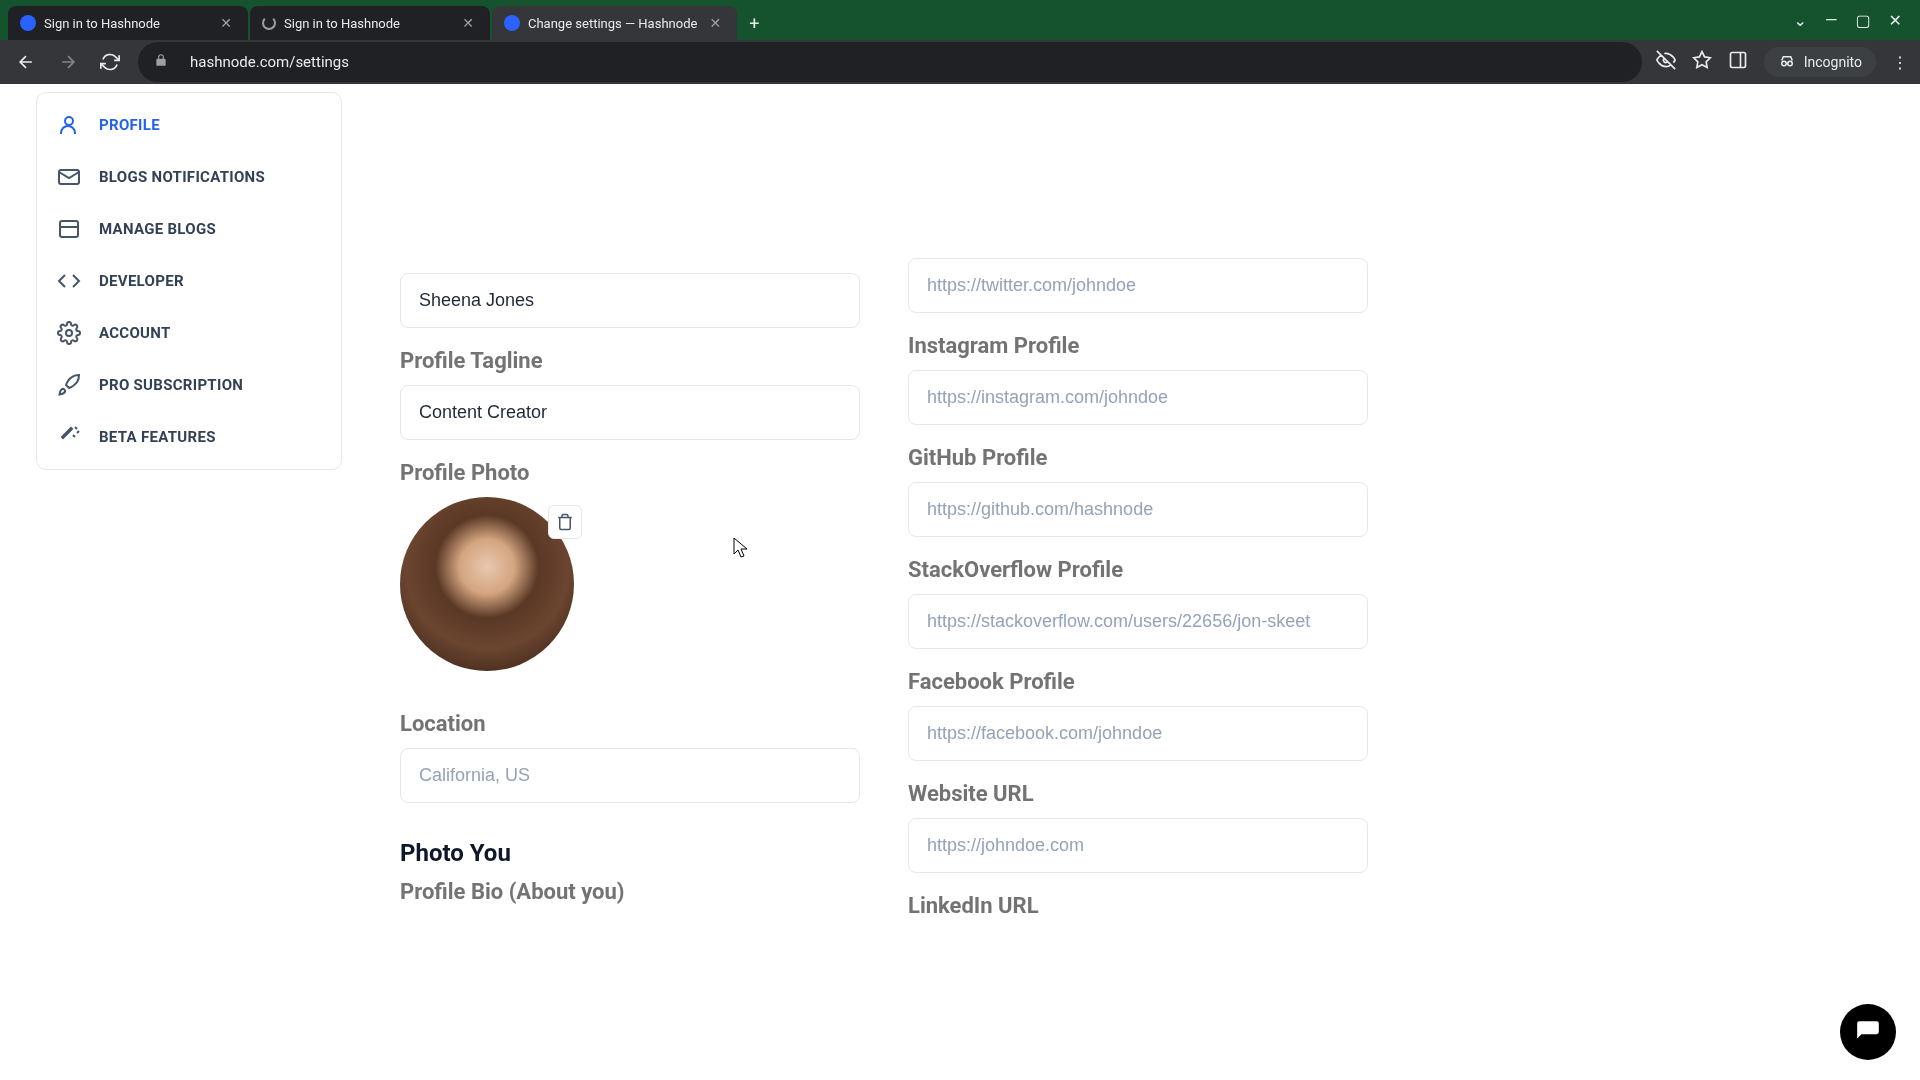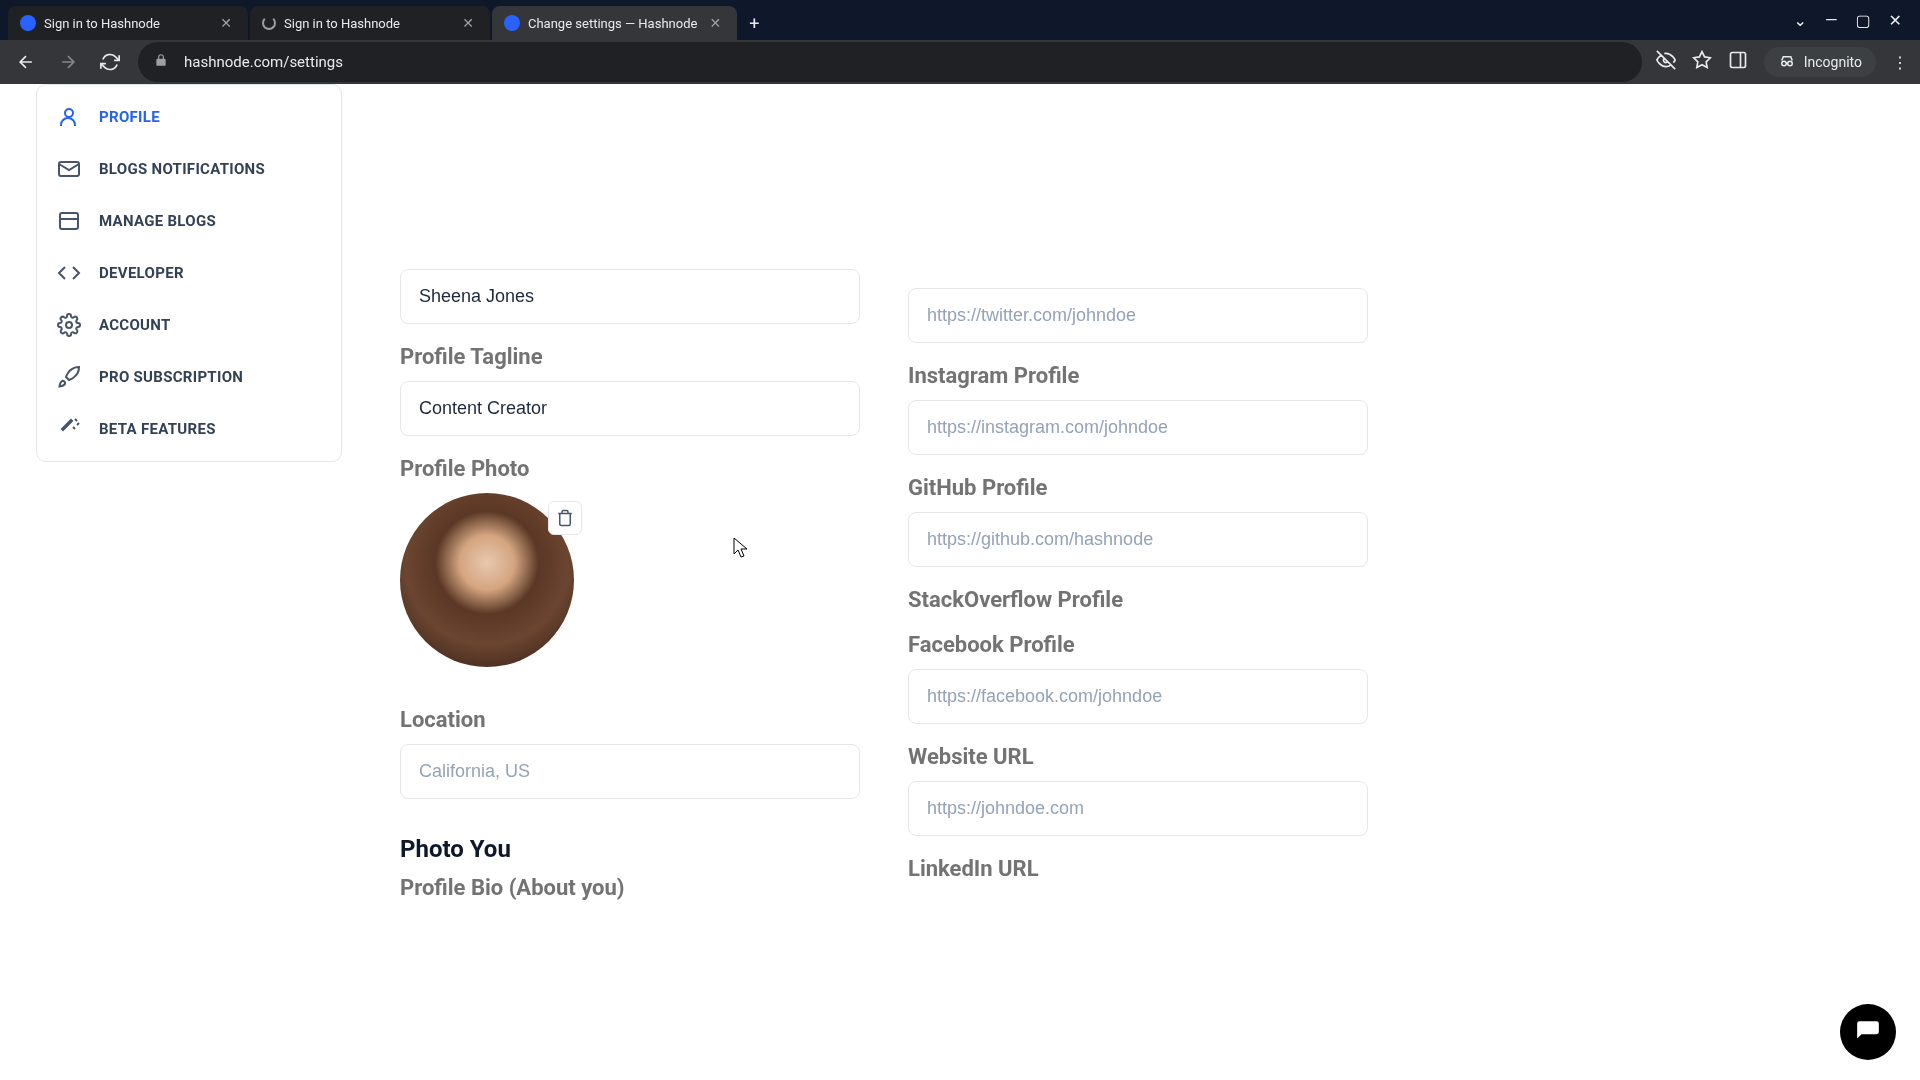--- a/index.html
+++ b/index.html
@@ -6,21 +6,21 @@
     body {
       font-family: -apple-system, BlinkMacSystemFont, "Segoe UI", Roboto, sans-serif;
       background: #fff;
       overflow: hidden;
       width: 1920px;
       height: 1080px;
     }
 
     
     .browser-tabs {
-      background: #0f172a;
+      background: #14532d;
       height: 40px;
       display: flex;
       align-items: flex-end;
       padding: 0 8px;
     }
     .tab {
       display: flex;
       align-items: center;
       gap: 8px;
       padding: 8px 12px;
@@ -80,21 +80,21 @@
       height: 28px;
     }
     .nav-btn.disabled { color: #80868b; }
     .address-bar {
       flex: 1;
       background: #202124;
       border-radius: 20px;
       padding: 11px 16px;
       display: flex;
       align-items: center;
-      gap: 16px;
+      gap: 22px;
       color: #e8eaed;
       font-size: 15px;
     }
     .lock-icon { color: #9aa0a6; }
     .toolbar-right {
       display: flex;
       align-items: center;
       gap: 16px;
       color: #e8eaed;
     }
@@ -106,21 +106,21 @@
       border-radius: 18px;
       padding: 6px 14px;
       font-size: 14px;
     }
 
     
     .page {
       display: flex;
       height: calc(1080px - 84px);
       background: #fff;
-      padding-top: 0;
+      padding-top: 8px;
     }
 
     .sidebar {
       width: 360px;
       padding: 0 18px 0 36px;
     }
     .sidebar-card {
       border: 1px solid #e5e7eb;
       border-radius: 10px;
       padding: 6px 0;
@@ -401,20 +401,21 @@
     <div class="col">
       <input class="text-input" type="text" style="margin-top: 8px;" placeholder="https://twitter.com/johndoe">
 
       <div class="field-label">Instagram Profile</div>
       <input class="text-input" type="text" placeholder="https://instagram.com/johndoe" style="">
 
       <div class="field-label">GitHub Profile</div>
       <input class="text-input" type="text" placeholder="https://github.com/hashnode" style="">
 
       <div class="field-label">StackOverflow Profile</div>
+      <input class="text-input" type="text" placeholder="https://stackoverflow.com/users/22656/jon-skeet" style="">
 
       <div class="field-label">Facebook Profile</div>
       <input class="text-input" type="text" placeholder="https://facebook.com/johndoe" style="">
 
       <div class="field-label">Website URL</div>
       <input class="text-input" type="text" placeholder="https://johndoe.com" style="">
 
       <div class="field-label">LinkedIn URL</div>
     </div>
   </main>

